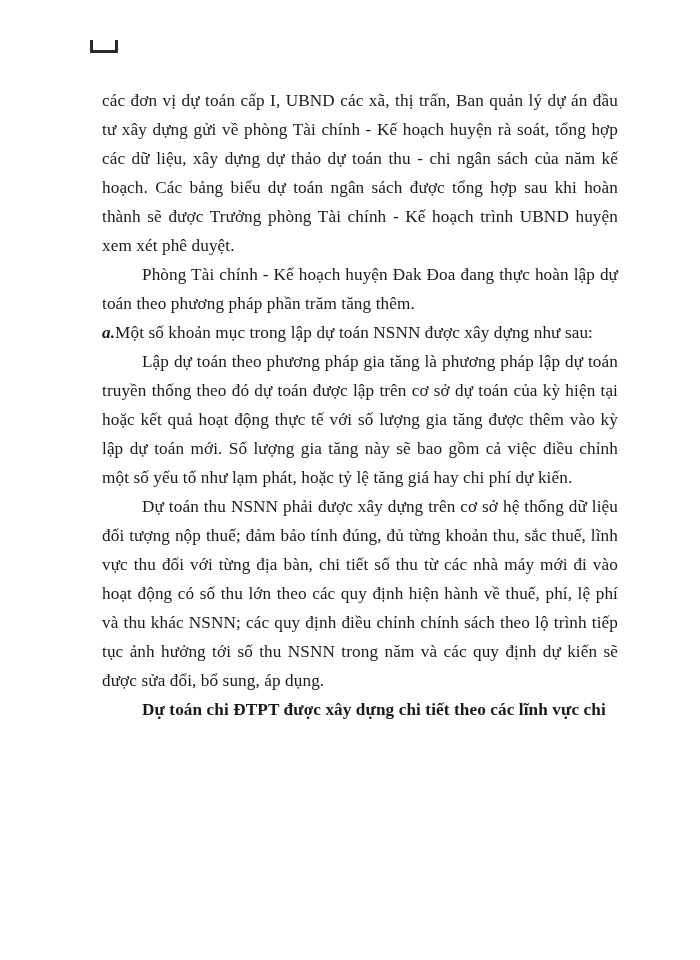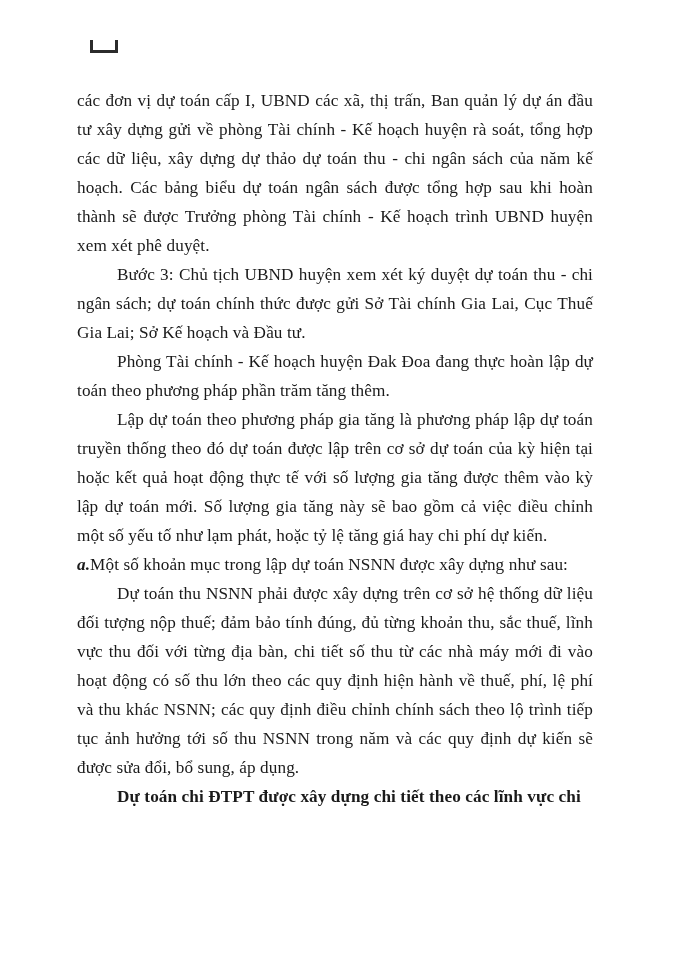--- a/index.html
+++ b/index.html
@@ -27,21 +27,21 @@
     top: 40px;
     width: 28px;
     height: 13px;
     border-left: 3px solid #2b2b2b;
     border-right: 3px solid #2b2b2b;
     border-bottom: 3px solid #2b2b2b;
     box-sizing: border-box;
   }
   .body-text {
     position: absolute;
-    left: 77px;
+    left: 102px;
     top: 86px;
     width: 516px;
   }
   p.para {
     margin: 0;
     font-size: 17.2px;
     line-height: 29px;
     text-align: justify;
     text-justify: inter-word;
     letter-spacing: 0.1px;
@@ -85,27 +85,26 @@
 <body>
 
 <div class="page">
 
   <div class="corner-mark"></div>
 
   <div class="body-text">
 
     <p class="para noindent">các đơn vị dự toán cấp I, UBND các xã, thị trấn, Ban quản lý dự án đầu tư xây dựng gửi về phòng Tài chính - Kế hoạch huyện rà soát, tổng hợp các dữ liệu, xây dựng dự thảo dự toán thu - chi ngân sách của năm kế hoạch. Các bảng biểu dự toán ngân sách được tổng hợp sau khi hoàn thành sẽ được Trưởng phòng Tài chính - Kế hoạch trình UBND huyện xem xét phê duyệt.</p>
 
-    <p class="para indent">Bước 3: Chủ tịch UBND huyện xem xét ký duyệt dự toán thu - chi ngân sách; dự toán chính thức được gửi Sở Tài chính Gia Lai, Cục Thuế Gia Lai; Sở Kế hoạch và Đầu tư.</p>
 
 
     <p class="para indent">Phòng Tài chính - Kế hoạch huyện Đak Đoa đang thực hoàn lập dự toán theo phương pháp phần trăm tăng thêm.</p>
 
+    <p class="para noindent"><span class="marker-a">a.</span><span>Một số khoản mục trong lập dự toán NSNN được xây dựng như sau:</span></p>
+
     <p class="para indent">Lập dự toán theo phương pháp gia tăng là phương pháp lập dự toán truyền thống theo đó dự toán được lập trên cơ sở dự toán của kỳ hiện tại hoặc kết quả hoạt động thực tế với số lượng gia tăng được thêm vào kỳ lập dự toán mới. Số lượng gia tăng này sẽ bao gồm cả việc điều chỉnh một số yếu tố như lạm phát, hoặc tỷ lệ tăng giá hay chi phí dự kiến.</p>
-
-    <p class="para noindent"><span class="marker-a">a.</span><span>Một số khoản mục trong lập dự toán NSNN được xây dựng như sau:</span></p>
 
     <p class="para indent">Dự toán thu NSNN phải được xây dựng trên cơ sở hệ thống dữ liệu đối tượng nộp thuế; đảm bảo tính đúng, đủ từng khoản thu, sắc thuế, lĩnh vực thu đối với từng địa bàn, chi tiết số thu từ các nhà máy mới đi vào hoạt động có số thu lớn theo các quy định hiện hành về thuế, phí, lệ phí và thu khác NSNN; các quy định điều chỉnh chính sách theo lộ trình tiếp tục ảnh hưởng tới số thu NSNN trong năm và các quy định dự kiến sẽ được sửa đổi, bổ sung, áp dụng.</p>
 
     <p class="para indent last-line-clip">Dự toán chi ĐTPT được xây dựng chi tiết theo các lĩnh vực chi</p>
 
   </div>
 </div>
 
 </body></html>

